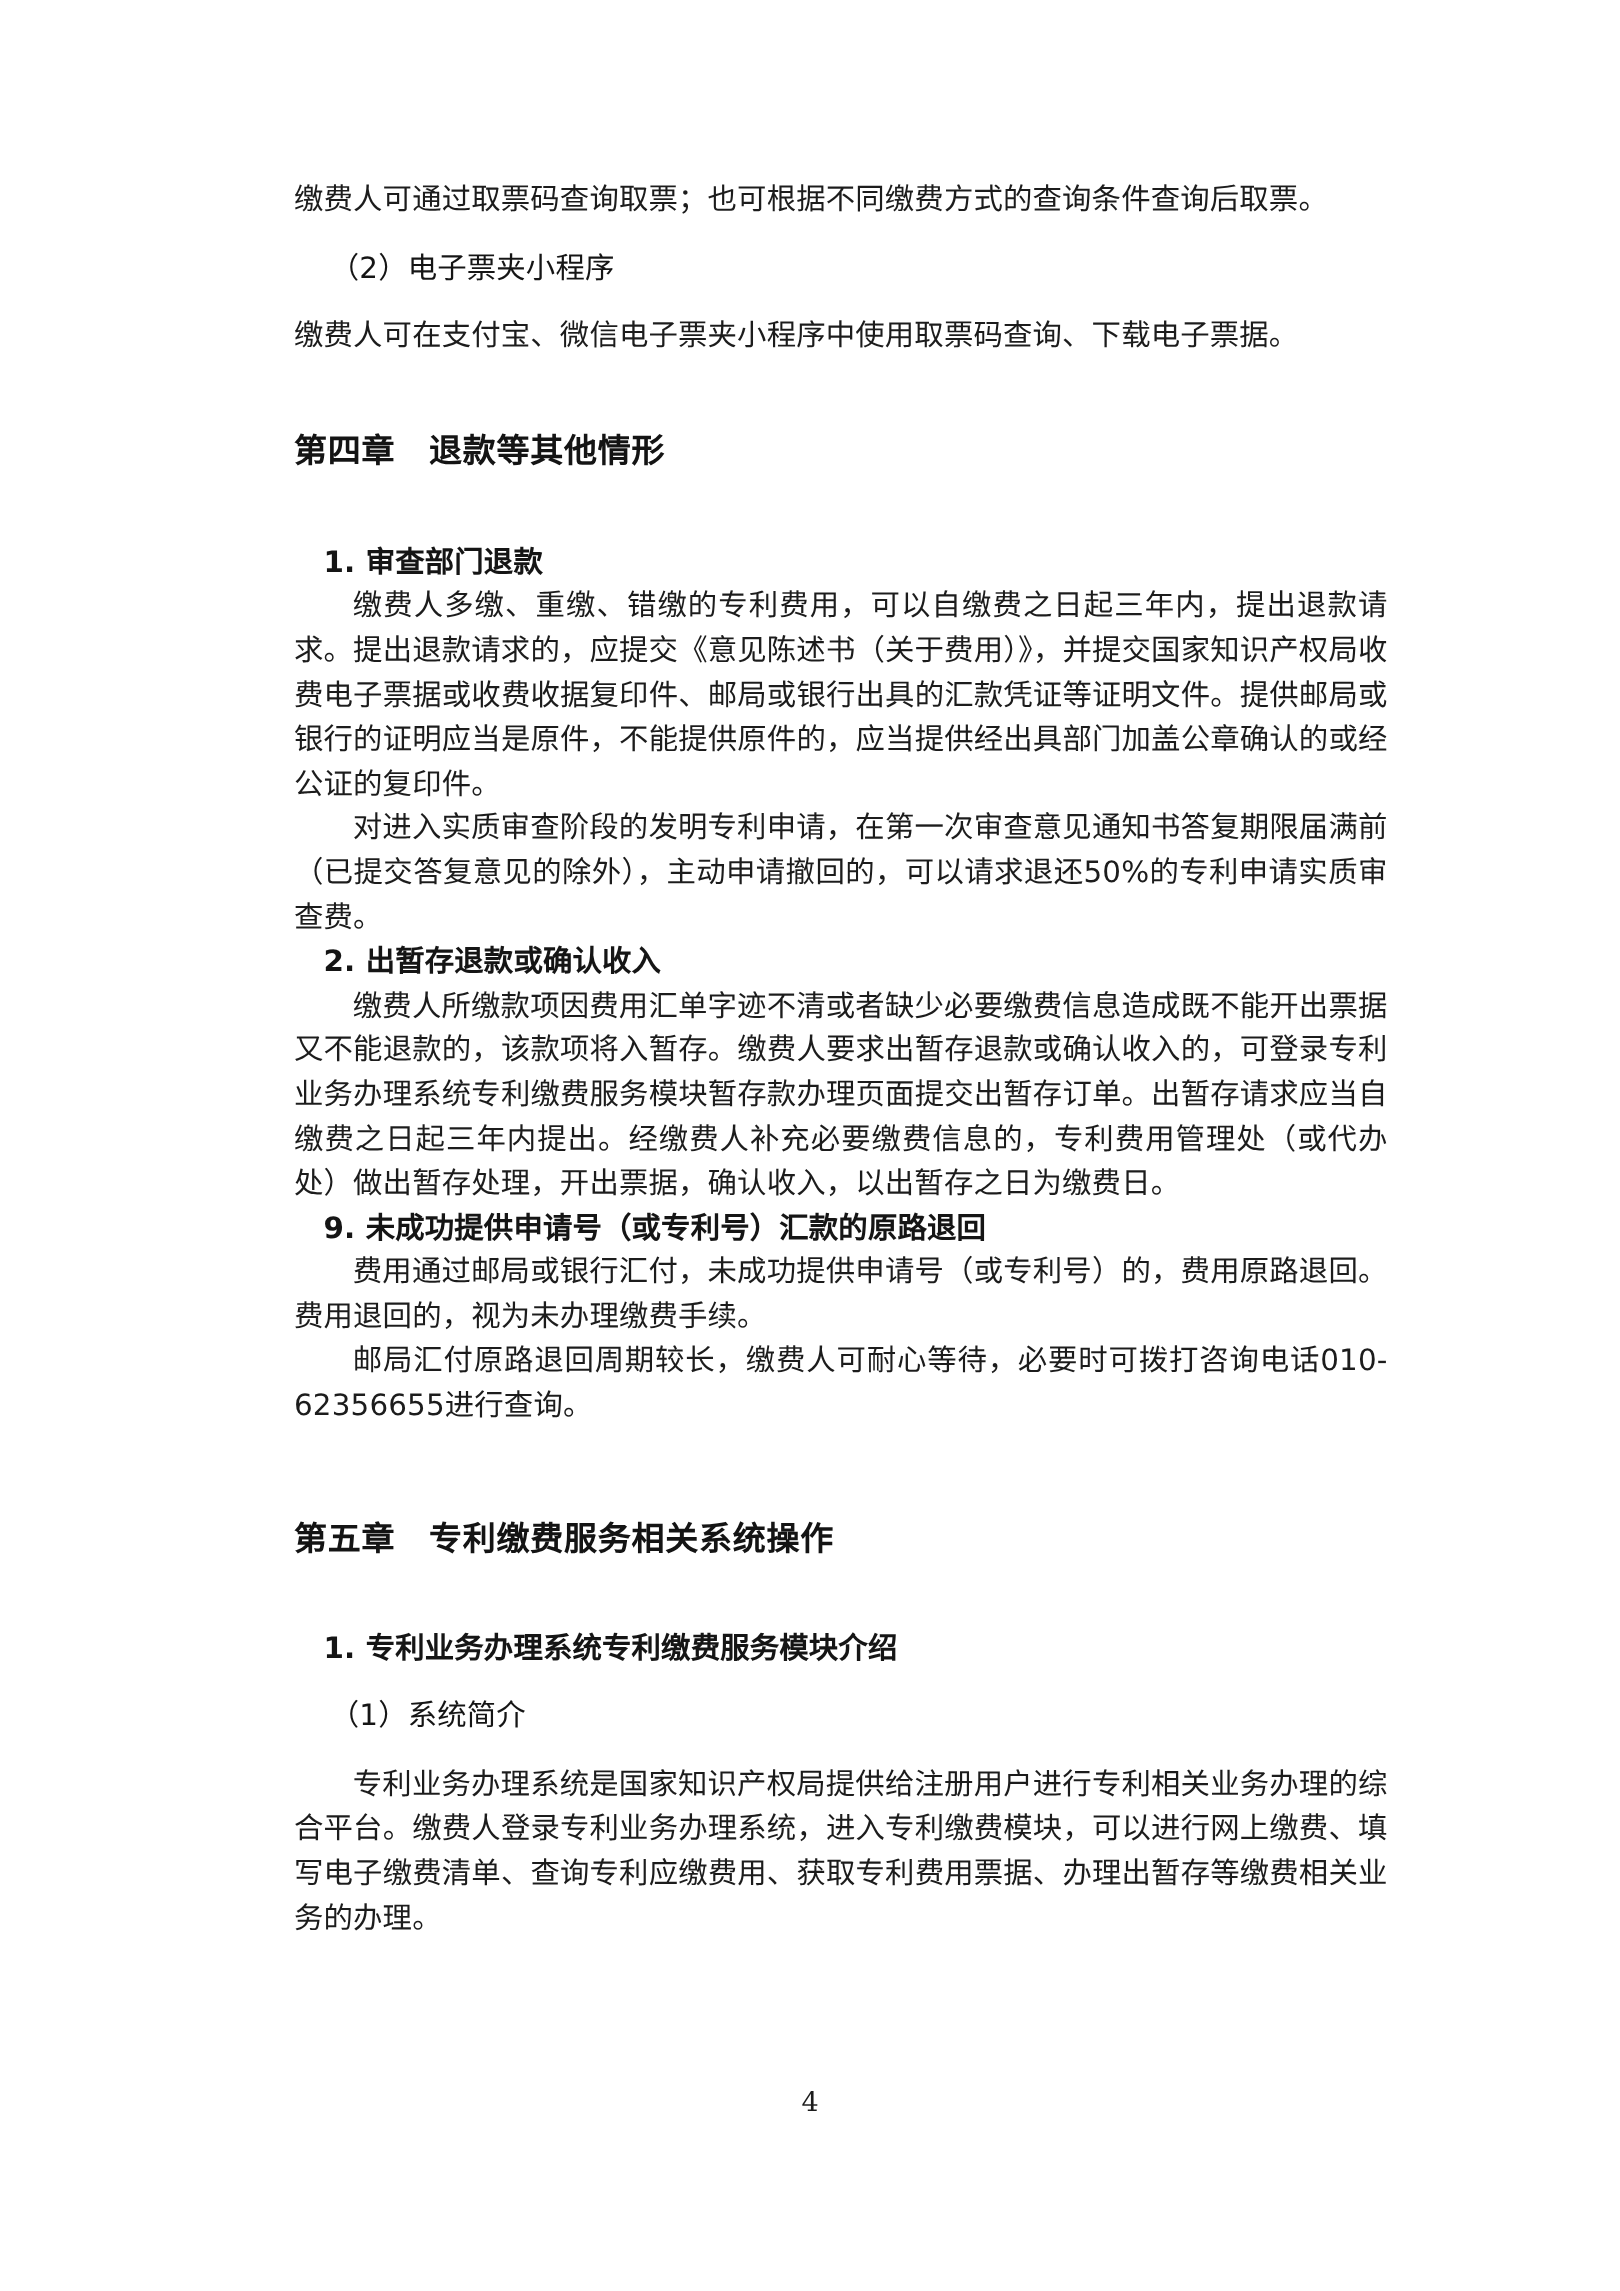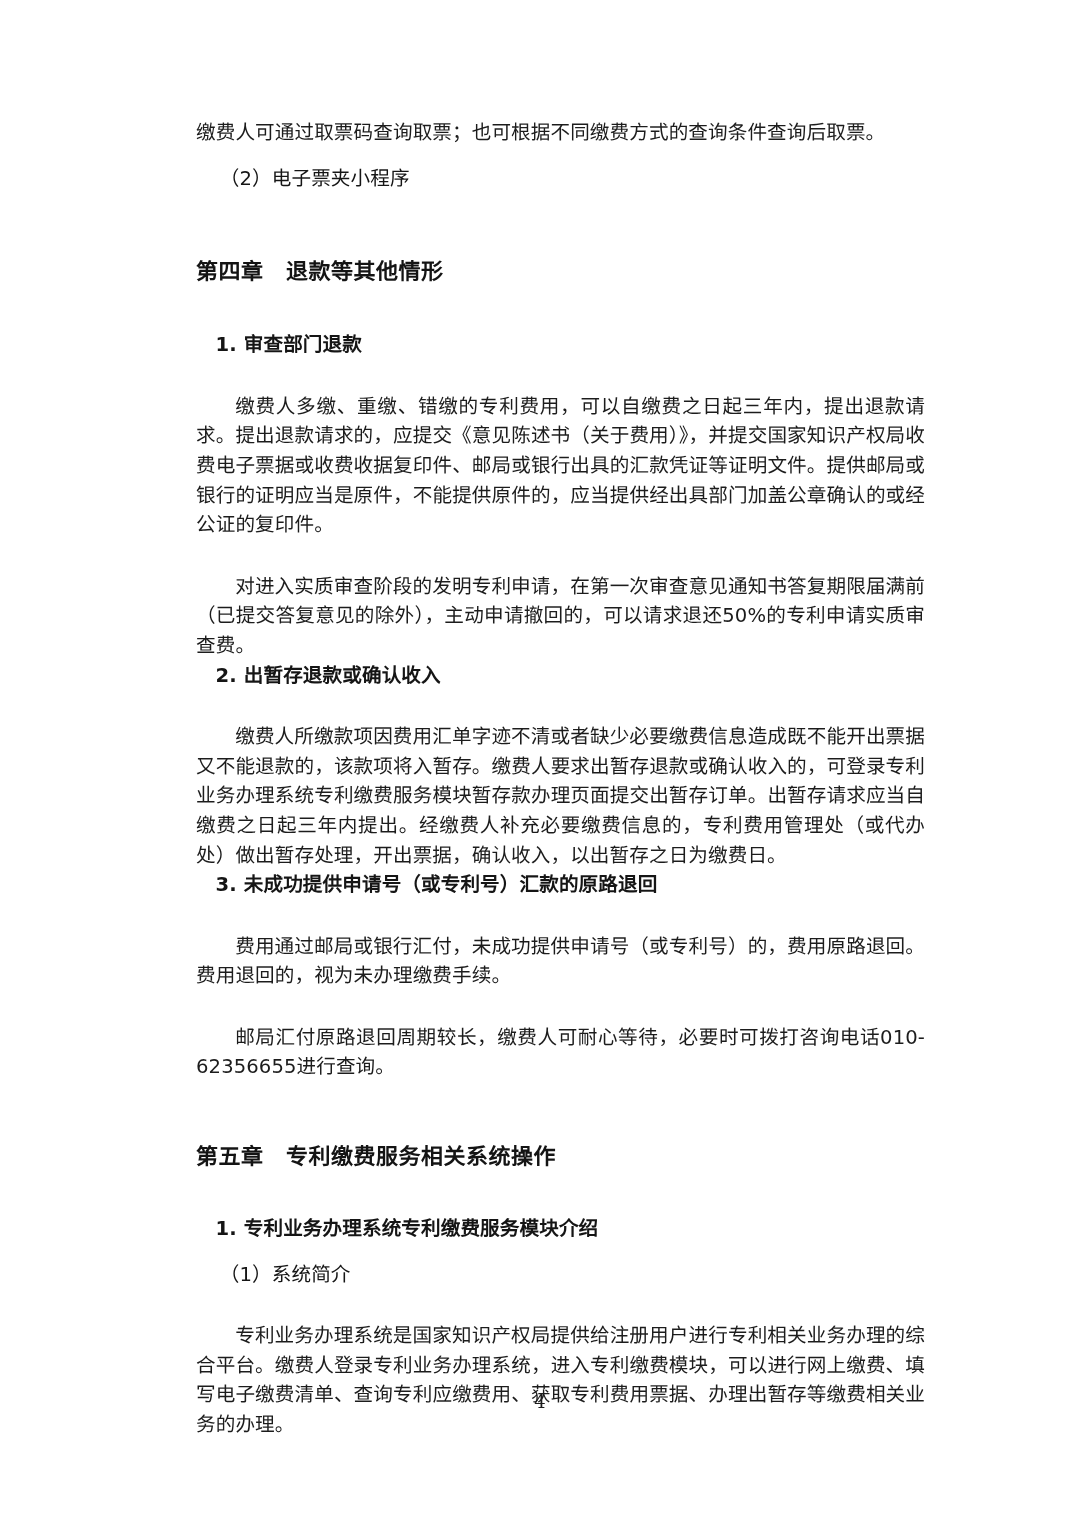--- a/index.html
+++ b/index.html
@@ -30,21 +30,20 @@
     font-size: 19.6px;
     line-height: 29.6px;
     text-align: justify;
     text-justify: inter-ideograph;
     margin: 0;
     letter-spacing: 0.1px;
     color: #1c1c1c;
   }
   .para.indent {
     text-indent: 2em;
-    margin-top: 32px;
   }
   .para.flush {
     text-indent: 0;
   }
   .heading-num {
     font-size: 19.6px;
     line-height: 29.6px;
     margin: 0;
     text-indent: 1em;
     color: #151515;
@@ -86,38 +85,39 @@
 </head>
 <body>
 
 <div class="page">
   <div class="doc-body">
 
     <p class="para flush">缴费人可通过取票码查询取票；也可根据不同缴费方式的查询条件查询后取票。</p>
 
     <p class="heading-paren">（2）电子票夹小程序</p>
 
+    <p class="para flush">缴费人可在支付宝、微信电子票夹小程序中使用取票码查询、下载电子票据。</p>
 
     <div class="gap-chapter-top"></div>
 
     <h1 class="chapter">第四章　退款等其他情形</h1>
 
     <div class="gap-chapter-bottom"></div>
 
     <h2 class="heading-num">1. 审查部门退款</h2>
 
     <p class="para indent">缴费人多缴、重缴、错缴的专利费用，可以自缴费之日起三年内，提出退款请求。提出退款请求的，应提交《意见陈述书（关于费用）》，并提交国家知识产权局收费电子票据或收费收据复印件、邮局或银行出具的汇款凭证等证明文件。提供邮局或银行的证明应当是原件，不能提供原件的，应当提供经出具部门加盖公章确认的或经公证的复印件。</p>
 
     <p class="para indent">对进入实质审查阶段的发明专利申请，在第一次审查意见通知书答复期限届满前（已提交答复意见的除外），主动申请撤回的，可以请求退还50%的专利申请实质审查费。</p>
 
     <h2 class="heading-num">2. 出暂存退款或确认收入</h2>
 
     <p class="para indent">缴费人所缴款项因费用汇单字迹不清或者缺少必要缴费信息造成既不能开出票据又不能退款的，该款项将入暂存。缴费人要求出暂存退款或确认收入的，可登录专利业务办理系统专利缴费服务模块暂存款办理页面提交出暂存订单。出暂存请求应当自缴费之日起三年内提出。经缴费人补充必要缴费信息的，专利费用管理处（或代办处）做出暂存处理，开出票据，确认收入，以出暂存之日为缴费日。</p>
 
-    <h2 class="heading-num">3. 未成功提供申请号（或专利号）汇款的原路退回</h2>
+    <h2 class="heading-num">9. 未成功提供申请号（或专利号）汇款的原路退回</h2>
 
     <p class="para indent">费用通过邮局或银行汇付，未成功提供申请号（或专利号）的，费用原路退回。费用退回的，视为未办理缴费手续。</p>
 
     <p class="para indent">邮局汇付原路退回周期较长，缴费人可耐心等待，必要时可拨打咨询电话010-62356655进行查询。</p>
 
     <div class="gap-chapter5-top"></div>
 
     <h1 class="chapter">第五章　专利缴费服务相关系统操作</h1>
 
     <div class="gap-chapter5-bottom"></div>

